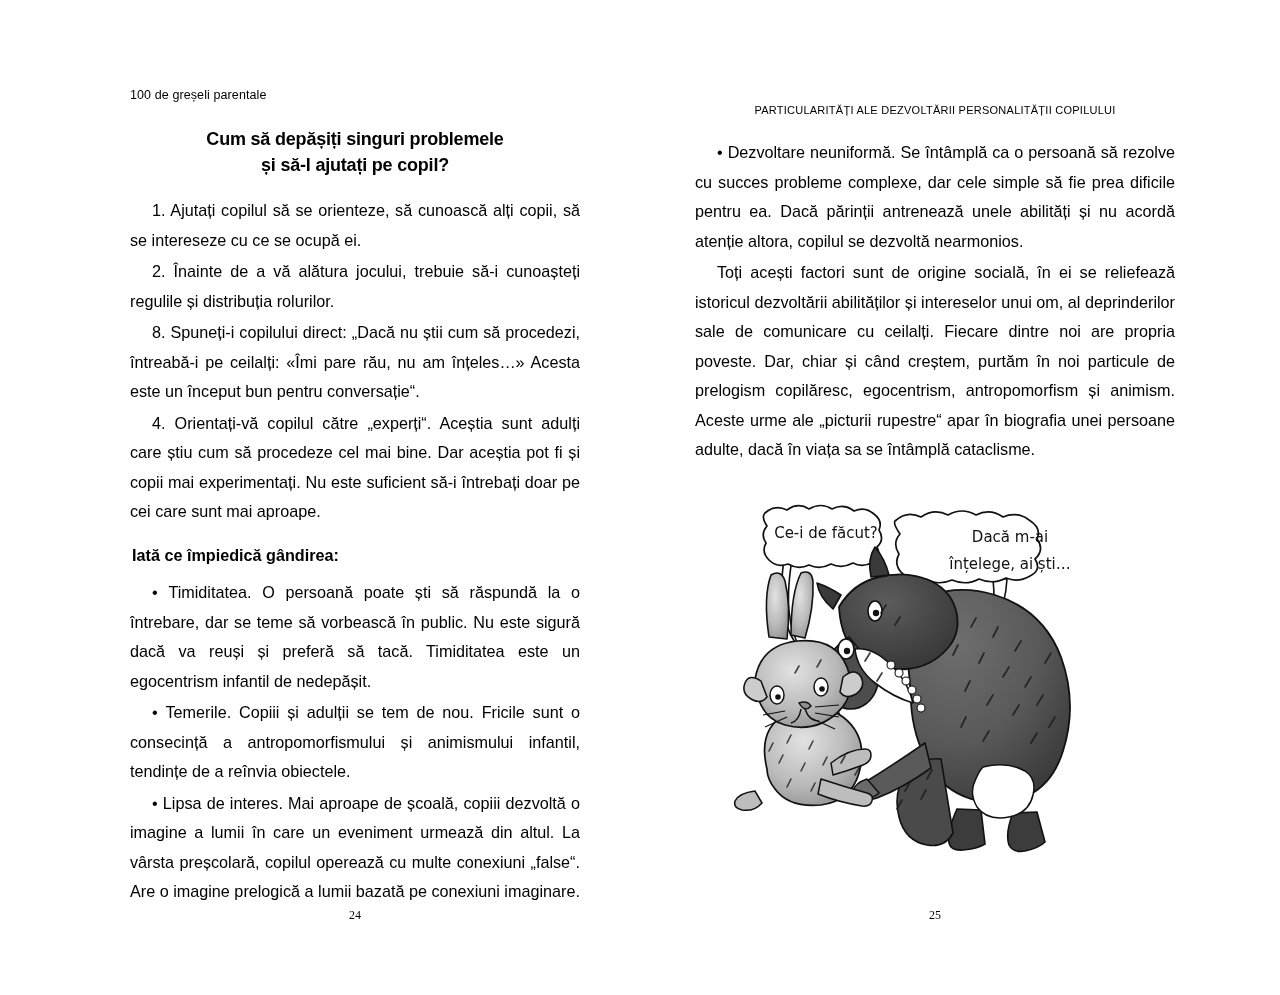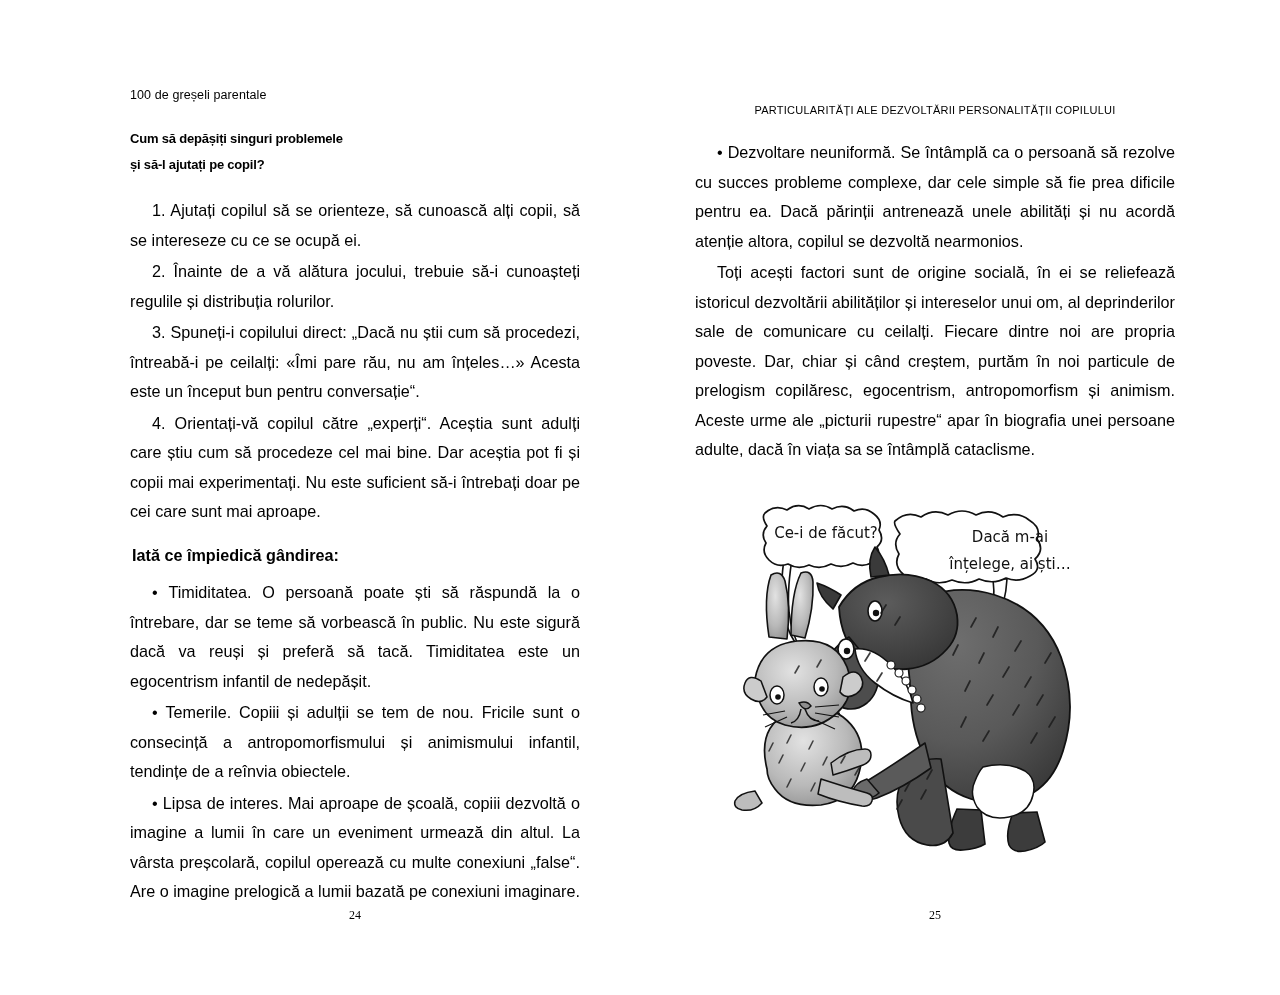--- a/index.html
+++ b/index.html
@@ -38,21 +38,22 @@
     white-space: nowrap;
   }
   .running-head-left  { text-align: left; }
   .running-head-right {
     text-align: center;
     font-size: 11px;
     letter-spacing: 0.25px;
   }
 
   .chapter-title {
-    font-size: 13px;
+    text-align: center;
+    font-size: 18px;
     font-weight: bold;
     line-height: 26px;
     margin: 18px 0 18px 0;
     letter-spacing: -0.2px;
   }
   .chapter-title span { display: block; }
 
   p.body {
     font-size: 16.2px;
     line-height: 29.5px;
@@ -111,21 +112,21 @@
 
     <div class="running-head running-head-left">100 de greșeli parentale</div>
 
     <h1 class="chapter-title">
       <span>Cum să depășiți singuri problemele</span>
       <span>și să-l ajutați pe copil?</span>
     </h1>
 
     <p class="body indent">1. Ajutați copilul să se orienteze, să cunoască alți copii, să se intereseze cu ce se ocupă ei.</p>
     <p class="body indent">2. Înainte de a vă alătura jocului, trebuie să-i cunoașteți regulile și distribuția rolurilor.</p>
-    <p class="body indent">3. Spuneți-i copilului direct: „Dacă nu știi cum să procedezi, întreabă-i pe ceilalți: «Îmi pare rău, nu am înțeles…» Acesta este un început bun pentru conversație“.</p>
+    <p class="body indent">8. Spuneți-i copilului direct: „Dacă nu știi cum să procedezi, întreabă-i pe ceilalți: «Îmi pare rău, nu am înțeles…» Acesta este un început bun pentru conversație“.</p>
     <p class="body indent">4. Orientați-vă copilul către „experți“. Aceștia sunt adulți care știu cum să procedeze cel mai bine. Dar aceștia pot fi și copii mai experimentați. Nu este suficient să-i întrebați doar pe cei care sunt mai aproape.</p>
 
     <p class="subhead">Iată ce împiedică gândirea:</p>
 
     <p class="body bullet-para"><span>•</span><span>&nbsp;</span><b>Timiditatea.</b><span> O persoană poate ști să răspundă la o întrebare, dar se teme să vorbească în public. Nu este sigură dacă va reuși și preferă să tacă. Timiditatea este un egocentrism infantil de nedepășit.</span></p>
 
     <p class="body bullet-para"><span>•</span><span>&nbsp;</span><b>Temerile.</b><span> Copiii și adulții se tem de nou. Fricile sunt o consecință a antropomorfismului și animismului infantil, tendințe de a reînvia obiectele.</span></p>
 
     <p class="body bullet-para"><span>•</span><span>&nbsp;</span><b>Lipsa de interes.</b><span> Mai aproape de școală, copiii dezvoltă o imagine a lumii în care un eveniment urmează din altul. La vârsta preșcolară, copilul operează cu multe conexiuni „false“. Are o imagine prelogică a lumii bazată pe conexiuni imaginare.</span></p>
 

